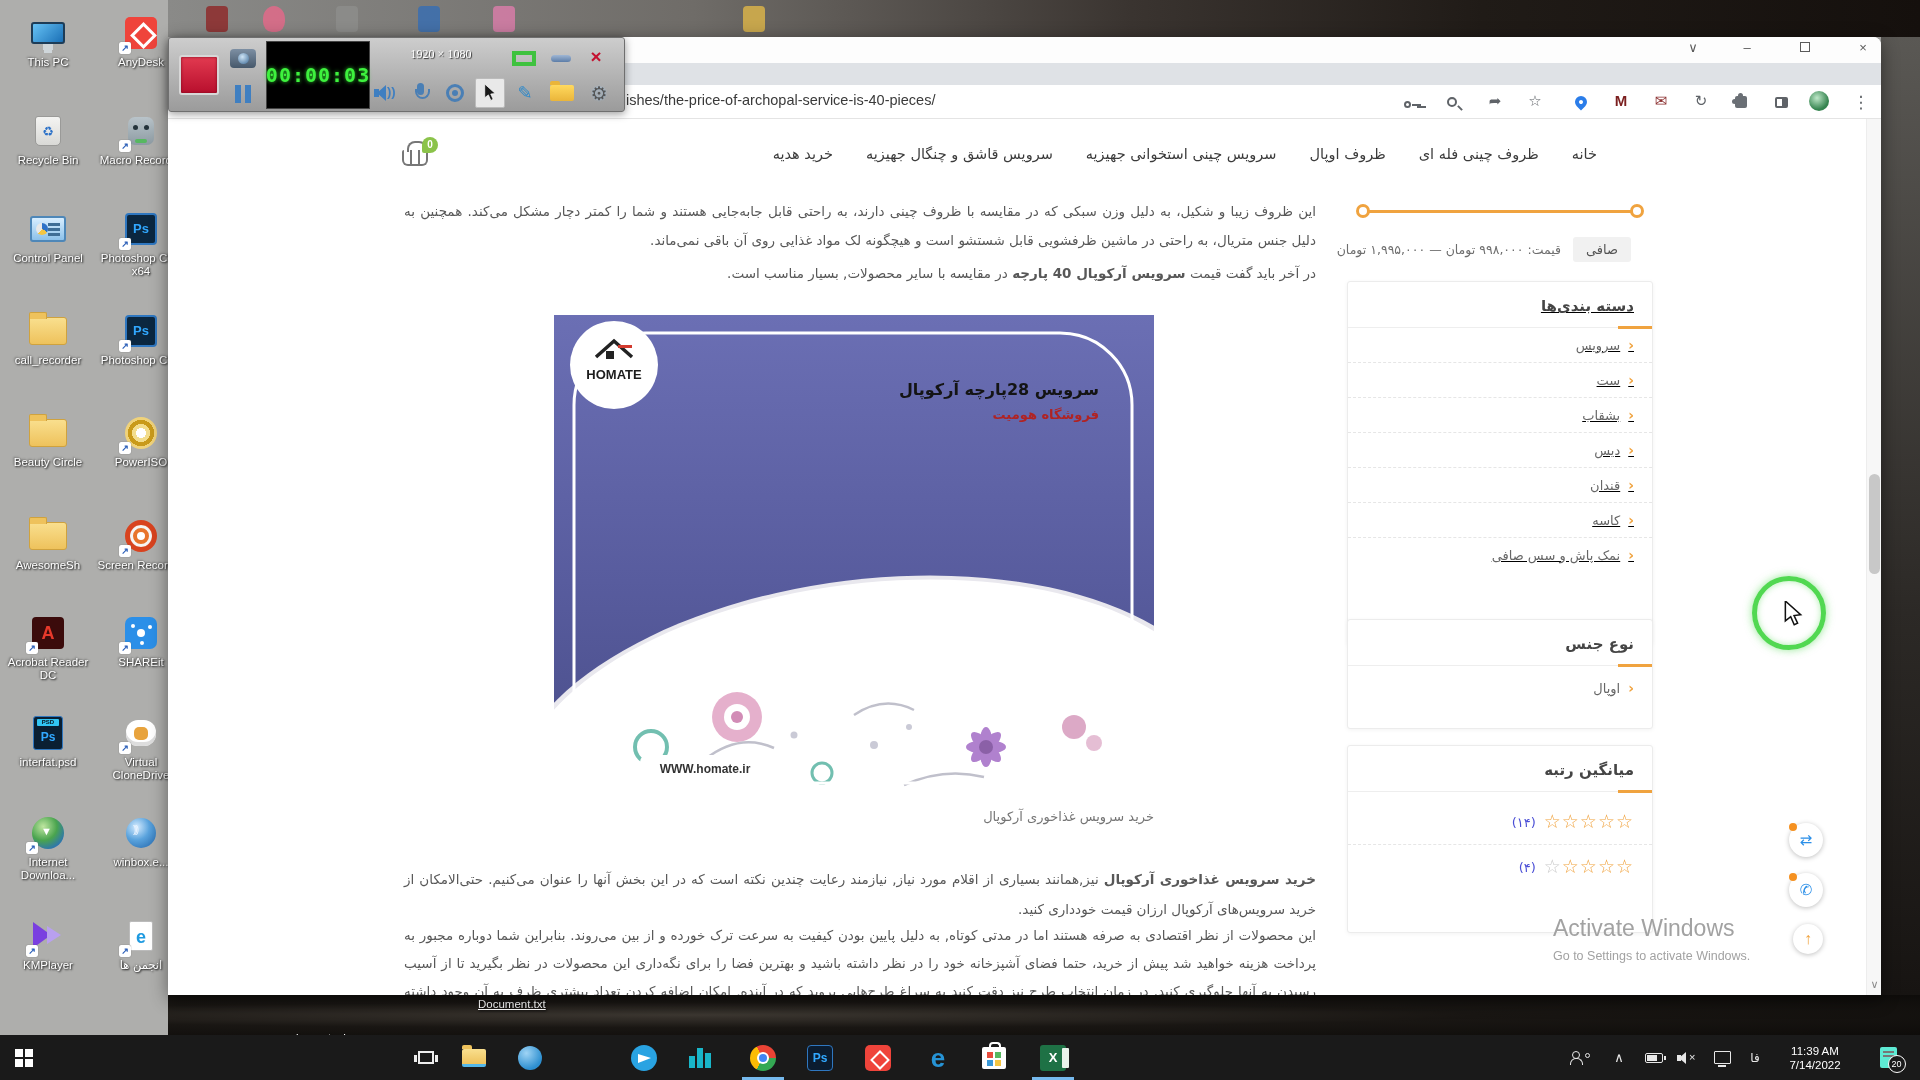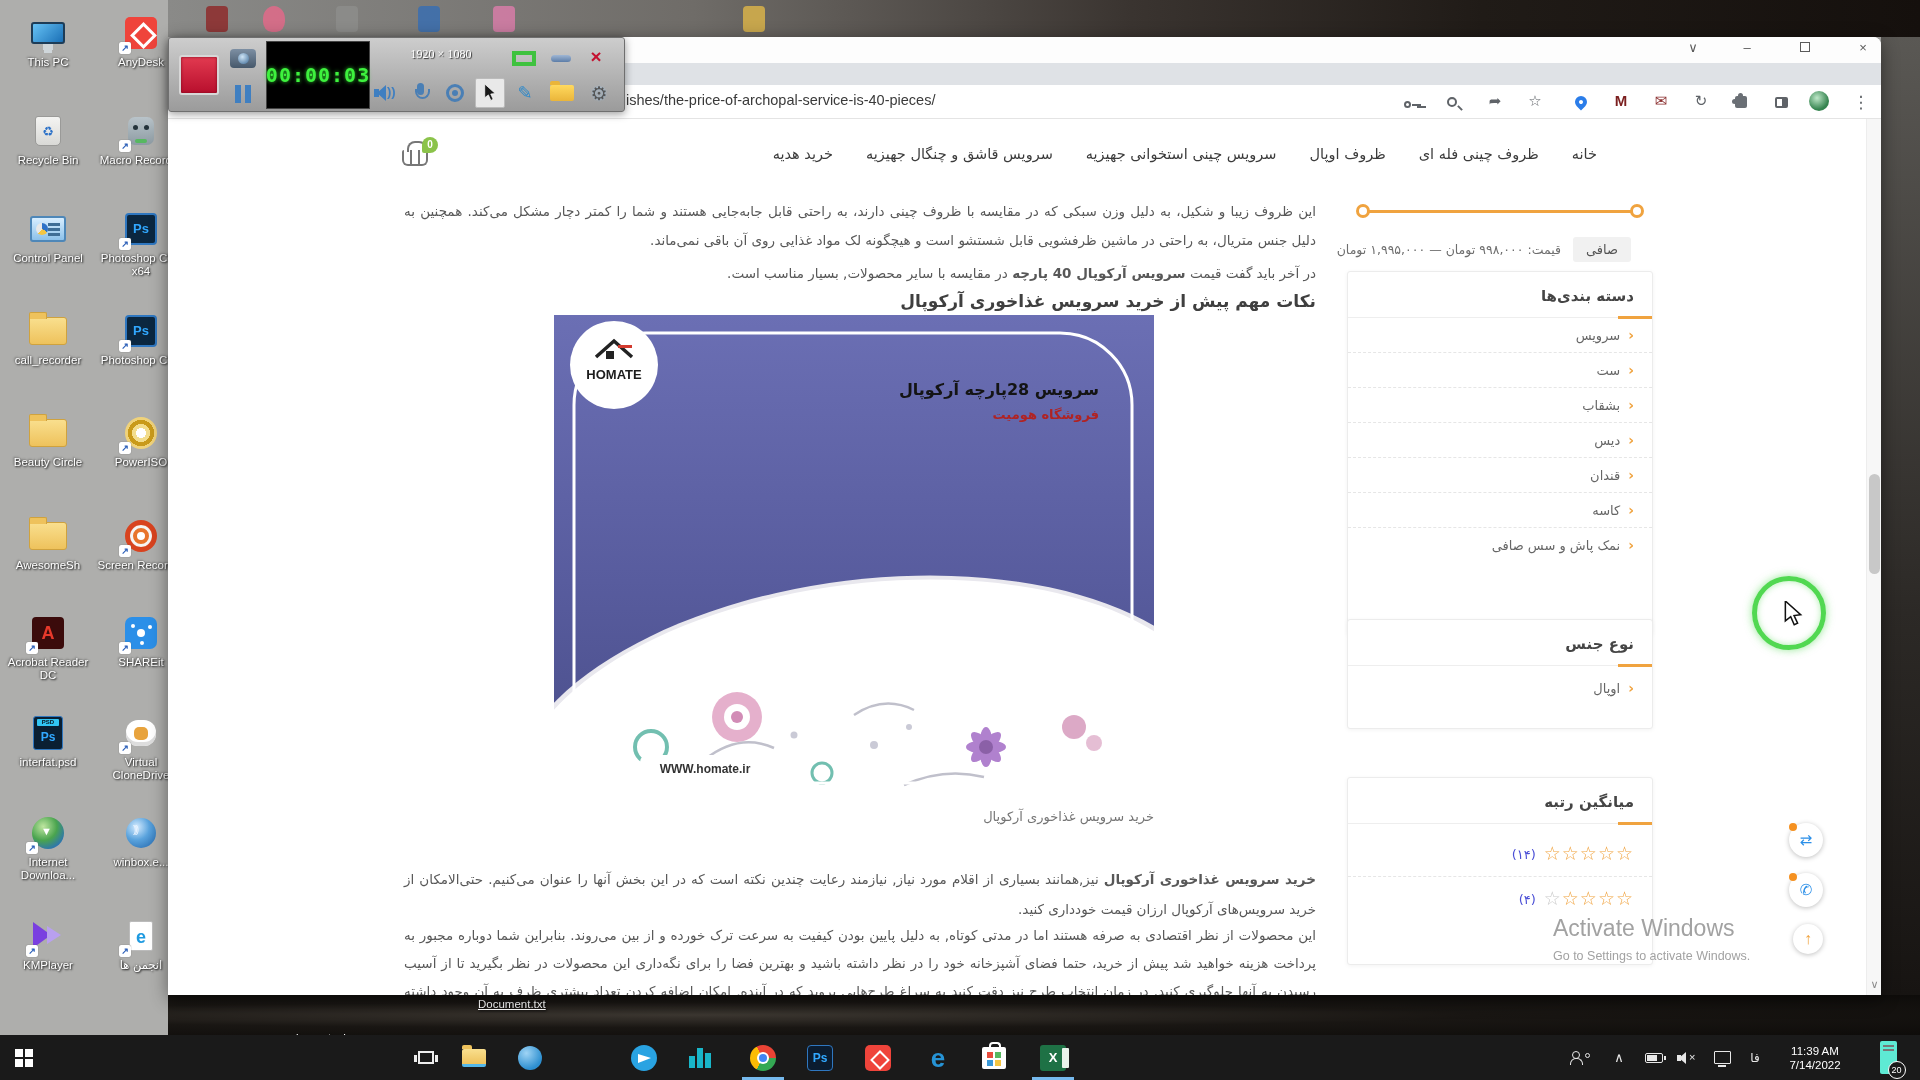--- a/index.html
+++ b/index.html
@@ -201,21 +201,21 @@
   .batt { position:relative; width:18px; height:10px; border:1.5px solid #e8e8e8; border-radius:2px; }
   .batt:before { content:""; position:absolute; right:-4px; top:2px; width:2px; height:4px; background:#e8e8e8; }
   .batt:after { content:""; position:absolute; left:1px; top:1px; bottom:1px; width:10px; background:#e8e8e8; }
   .mute { position:relative; width:22px; height:14px; }
   .mute:before { content:""; position:absolute; left:0; top:4px; width:4px; height:6px; background:#e8e8e8; }
   .mute:after { content:""; position:absolute; left:2px; top:1px; border-right:7px solid #e8e8e8; border-top:6px solid transparent; border-bottom:6px solid transparent; }
   .mute i { position:absolute; left:12px; top:0px; color:#e8e8e8; font-size:11px; font-style:normal; }
   .net { position:relative; width:17px; height:13px; border:1.5px solid #e8e8e8; border-radius:1px; }
   .net:after { content:""; position:absolute; left:3px; bottom:-4px; width:8px; height:2px; background:#e8e8e8; }
   .clock { color:#fff; font-size:11.5px; line-height:14px; text-align:center; }
-  .notif { position:relative; width:17px; height:33px; background:#5eead4; border-radius:2px; }
+  .notif { position:relative; width:17px; height:21px; background:#5eead4; border-radius:2px; }
   .notif:before { content:""; position:absolute; left:3px; top:4px; width:11px; height:1.5px; background:#777; box-shadow:0 4px 0 #777; }
   .nbadge { position:absolute; right:-9px; bottom:-5px; width:18px; height:18px; background:#1a1a1a; border:1.5px solid #fff; border-radius:50%;
     color:#fff; font-size:9px; line-height:16px; text-align:center; }
 
   
   .hl-ring { position:absolute; left:1752px; top:576px; width:74px; height:74px; border:5px solid rgba(62,212,62,.9);
     border-radius:50%; box-shadow:0 0 8px rgba(62,212,62,.55), inset 0 0 6px rgba(62,212,62,.4); z-index:100; }
   .cursor { position:absolute; left:1783px; top:601px; z-index:101; }
 </style>
 </head>
@@ -407,21 +407,20 @@
       </nav>
       <div class="cart">
         <div class="basket"></div>
         <div class="cart-badge">0</div>
       </div>
 
       <div class="art fa p-just" style="top:78px;">این ظروف زیبا و شکیل، به دلیل وزن سبکی که در مقایسه با ظروف چینی دارند، به راحتی قابل جابه‌جایی هستند و شما را کمتر دچار مشکل می‌کند. همچنین به دلیل جنس متریال، به راحتی در ماشین ظرفشویی قابل شستشو است و هیچگونه لک مواد غذایی روی آن باقی نمی‌ماند.</div>
       <div class="art fa" style="top:140px;direction:rtl;text-align:right;line-height:29px;">
         <span>در آخر باید گفت قیمت </span><b>سرویس آرکوپال 40 پارچه</b><span> در مقایسه با سایر محصولات, بسیار مناسب است.</span>
       </div>
-      <div class="art fa h2" style="top:172px;">نکات مهم پیش از خرید سرویس غذاخوری آرکوپال</div>
 
       <div class="figwrap">
         <svg width="600" height="484" viewBox="0 0 600 484" xmlns="http://www.w3.org/2000/svg">
           <defs>
             <linearGradient id="bgp" x1="0" y1="0" x2="0" y2="1">
               <stop offset="0" stop-color="#6b6fb4"></stop>
                 <stop offset="0.55" stop-color="#585c9e"></stop>
                 <stop offset="1" stop-color="#484c87"></stop>
             </linearGradient>
           </defs>
@@ -477,21 +476,21 @@
 
       <div class="slider-line">
         <div class="slider-handle" style="left:-7px;"></div>
         <div class="slider-handle" style="right:-7px;"></div>
       </div>
       <div class="filter-row">
         <span class="filter-btn fa">صافی</span>
         <span class="price-txt fa">قیمت: ۹۹۸,۰۰۰ تومان — ۱,۹۹۵,۰۰۰ تومان</span>
       </div>
 
-      <div class="card" style="top:152px;height:364px;">
+      <div class="card" style="top:162px;height:364px;text-decoration:underline;">
         <div class="card-title fa">دسته بندی‌ها</div>
         <div class="cat-item fa">
             <span class="chev">‹</span>
             <span>سرویس</span>
           </div>
         <div class="cat-item fa">
             <span class="chev">‹</span>
             <span>ست</span>
           </div>
         <div class="cat-item fa">
@@ -517,21 +516,21 @@
       </div>
 
       <div class="card" style="top:500px;height:110px;">
         <div class="card-title fa">نوع جنس</div>
         <div class="cat-item fa" style="padding-top:14px;">
             <span class="chev">‹</span>
             <span>اوپال</span>
           </div>
       </div>
 
-      <div class="card" style="top:626px;height:188px;margin-top:32px;">
+      <div class="card" style="top:626px;height:188px;">
         <div class="card-title fa">میانگین رتبه</div>
         <div class="rate-row" style="margin-top:8px;">
           <span><span class="st o">☆</span><span class="st o">☆</span><span class="st o">☆</span><span class="st o">☆</span><span class="st o">☆</span></span>
           <span class="cnt fa">(۱۴)</span>
         </div>
         <div class="rate-row">
           <span><span class="st o">☆</span><span class="st o">☆</span><span class="st o">☆</span><span class="st o">☆</span><span class="st g">☆</span></span>
           <span class="cnt fa">(۴)</span>
         </div>
       </div>

